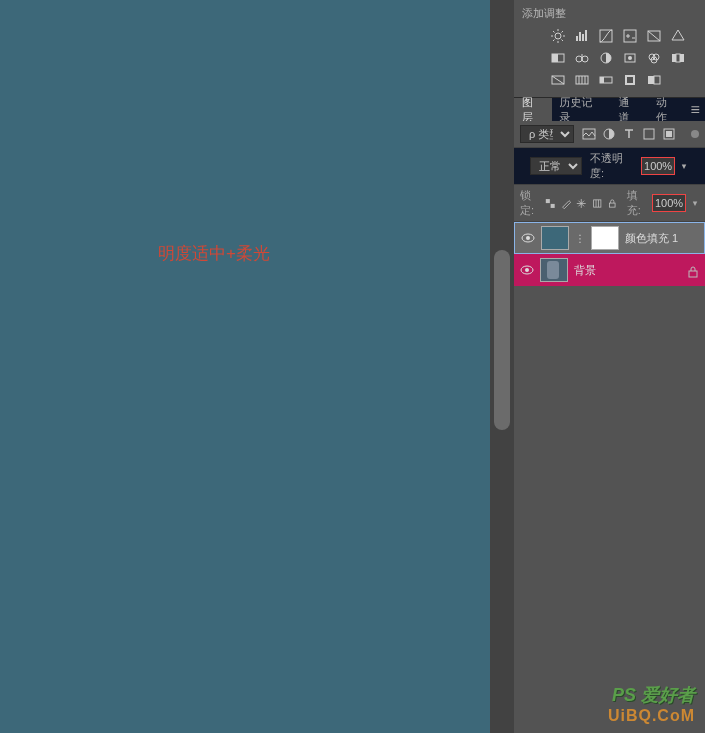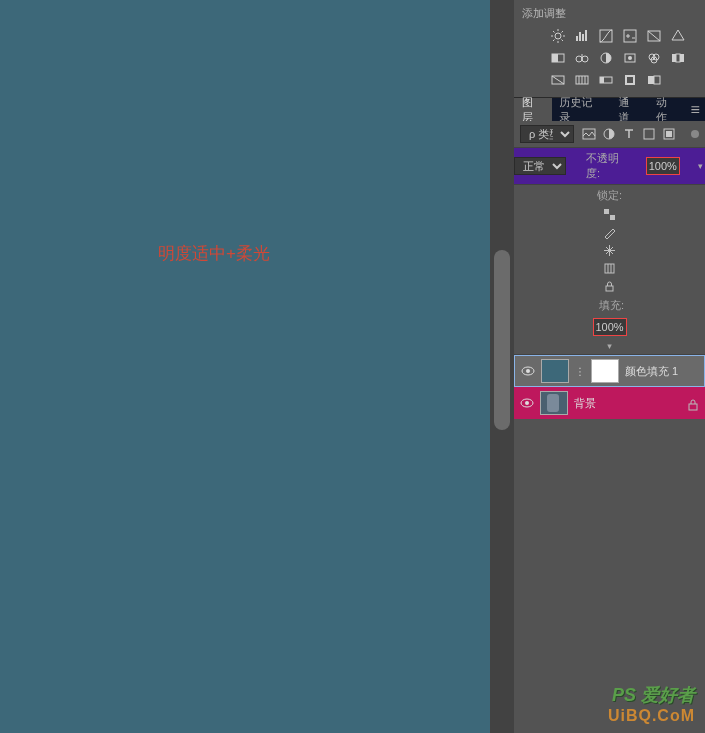--- a/index.html
+++ b/index.html
@@ -20,27 +20,27 @@
 .tab { padding: 4px 8px; font-size: 11px; color: #aaa; display: flex; align-items: center; cursor: pointer; }
 .tab.active { background: #535353; color: #e0e0e0; }
 .tab-menu { margin-left: auto; width: 20px; display: flex; align-items: center; justify-content: center; color: #aaa; }
 
 .filter-bar { display: flex; align-items: center; padding: 4px 6px; gap: 4px; background: #535353; border-bottom: 1px solid #424242; }
 .filter-select { background: #3a3a3a; color: #ccc; border: 1px solid #2a2a2a; font-size: 11px; padding: 1px 4px; width: 54px; height: 18px; }
 .filter-icons { display: flex; gap: 6px; margin-left: 4px; }
 .filter-icon { width: 14px; height: 14px; color: #c8c8c8; display: flex; align-items: center; justify-content: center; }
 .filter-toggle { width: 8px; height: 8px; border-radius: 50%; background: #888; margin-left: auto; }
 
-.blend-bar { display: flex; align-items: center; padding: 3px 0; gap: 16px; background: #4c1d95; border-bottom: 1px solid #424242; }
+.blend-bar { display: flex; align-items: center; padding: 3px 16px; gap: 4px; background: #0f172a; border-bottom: 1px solid #424242; }
 .blend-select { background: #3a3a3a; color: #ccc; border: 1px solid #2a2a2a; font-size: 11px; padding: 1px 4px; flex: 1; height: 18px; }
 .blend-label { color: #aaa; font-size: 11px; margin-left: 4px; }
 .pct-input { background: #3a3a3a; color: #ccc; border: 1px solid #ef4444; font-size: 11px; width: 34px; padding: 1px 2px; text-align: right; height: 18px; }
 .pct-arrow { width: 10px; color: #aaa; font-size: 9px; text-align: center; }
 
-.lock-bar { display: flex; align-items: center; padding: 3px 6px; gap: 5px; background: #535353; border-bottom: 1px solid #424242; flex-direction: column; }
+.lock-bar { display: flex; align-items: center; padding: 3px 6px; gap: 5px; background: #535353; border-bottom: 1px solid #424242; }
 .lock-label { color: #aaa; font-size: 11px; }
 .lock-icon { width: 13px; height: 13px; color: #c0c0c0; display: flex; align-items: center; justify-content: center; }
 
 .layers { background: #535353; flex: 0 0 auto; }
 .layer { display: flex; align-items: center; height: 32px; background: #be185d; padding: 0 6px; gap: 6px; }
 .layer.selected { background: #6a6a6a; border: 1px solid #8ab4e8; }
 .vis { width: 14px; height: 14px; color: #ddd; display: flex; align-items: center; justify-content: center; }
 .thumb { width: 28px; height: 24px; border: 1px solid #aaa; background: #3d6879; }
 .thumb.mask { background: #fff; }
 .thumb.bg { background: #4a6070; position: relative; overflow: hidden; }

